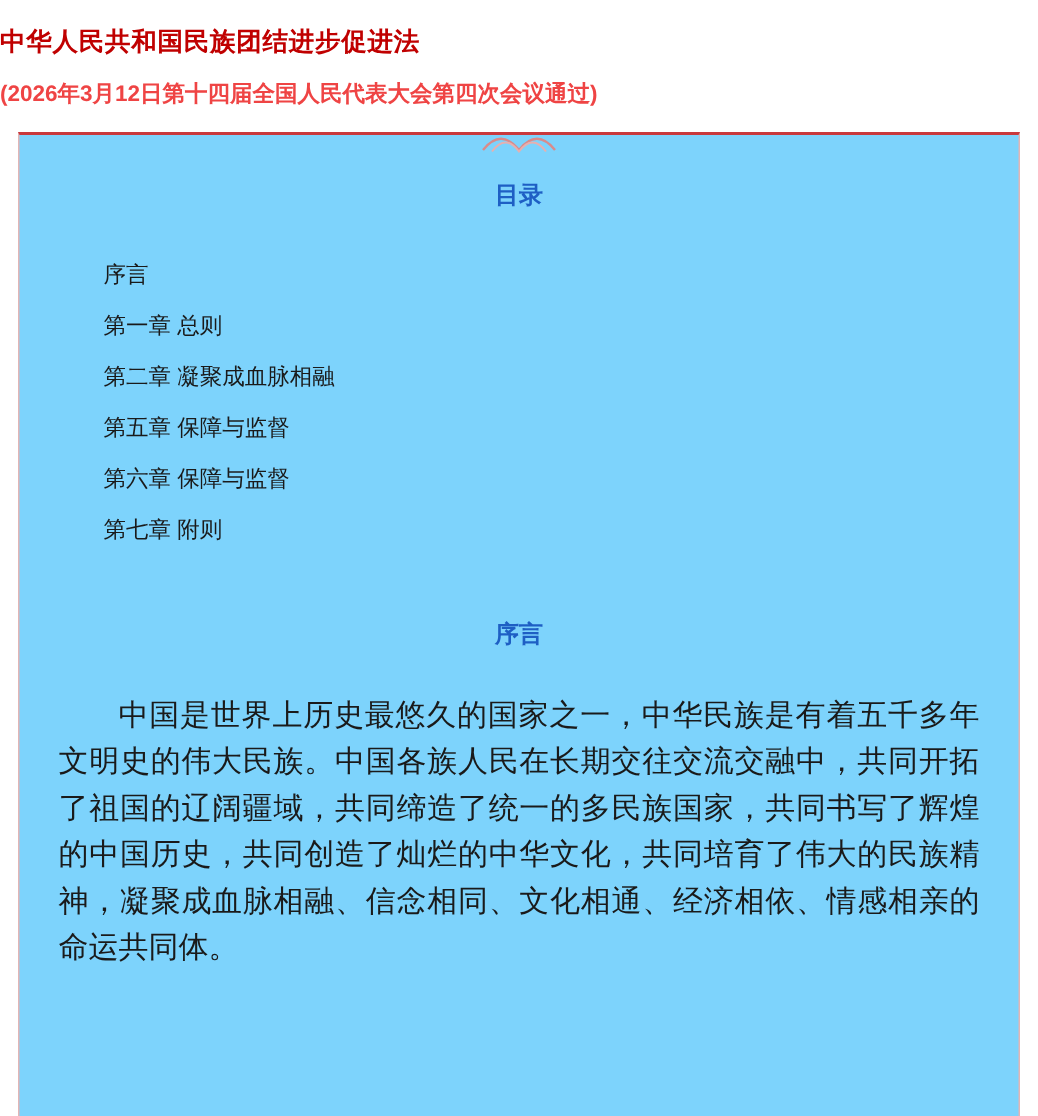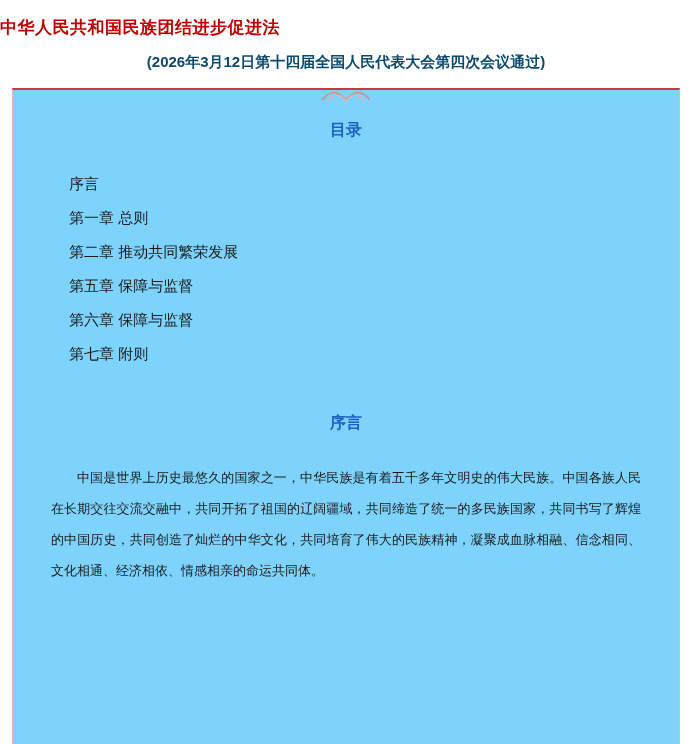--- a/index.html
+++ b/index.html
@@ -21,22 +21,21 @@
   }
   .doc-title {
     text-align: left;
     color: #c00000;
     font-weight: bold;
     font-size: 17px;
     letter-spacing: 0.5px;
     padding-top: 16px;
   }
   .doc-subtitle {
-    text-align: center;
-    color: #0c4a6e;
+    color: #ef4444;
     font-weight: bold;
     font-size: 15px;
     padding-top: 14px;
     padding-bottom: 16px;
   }
   .frame {
     position: relative;
     margin: 0 12px;
     border: 1px solid #e3b5b5;
     border-top: 2px solid #c9393c;
@@ -79,27 +78,27 @@
   }
   .section-title {
     text-align: center;
     color: #1e5fc4;
     font-weight: bold;
     font-size: 16px;
     margin-top: 42px;
     margin-bottom: 28px;
   }
   .body-text {
-    font-size: 13px;
+    font-size: 20px;
     color: #1a1a1a;
     line-height: 31px;
     padding: 0 26px;
     text-align: justify;
     text-indent: 2em;
-    margin: 12px;
+    margin: 0;
   }
 </style>
 </head>
 <body>
 
 <div class="page">
 
   <div class="doc-title">中华人民共和国民族团结进步促进法</div>
   <div class="doc-subtitle">(2026年3月12日第十四届全国人民代表大会第四次会议通过)</div>
 
@@ -110,21 +109,21 @@
         <path d="M6 12 C 14 2, 22 2, 30 12 C 38 2, 46 2, 54 12" fill="none" stroke="#d98b8b" stroke-width="1.6"></path>
         <path d="M12 13 C 18 5, 24 5, 30 13 C 36 5, 42 5, 48 13" fill="none" stroke="#e6b0b0" stroke-width="1.3"></path>
       </svg>
     </div>
 
     <div class="toc-title">目录</div>
 
     <ul class="toc-list">
       <li class="toc-item">序言</li>
       <li class="toc-item">第一章 总则</li>
-      <li class="toc-item">第二章 推动共同繁荣发展</li>
+      <li class="toc-item">第二章 凝聚成血脉相融</li>
       <li class="toc-item">第五章 保障与监督</li>
       <li class="toc-item">第六章 保障与监督</li>
       <li class="toc-item">第七章 附则</li>
     </ul>
 
     <div class="section-title">序言</div>
 
     <p class="body-text">中国是世界上历史最悠久的国家之一，中华民族是有着五千多年文明史的伟大民族。中国各族人民在长期交往交流交融中，共同开拓了祖国的辽阔疆域，共同缔造了统一的多民族国家，共同书写了辉煌的中国历史，共同创造了灿烂的中华文化，共同培育了伟大的民族精神，凝聚成血脉相融、信念相同、文化相通、经济相依、情感相亲的命运共同体。</p>
 
   </div>

